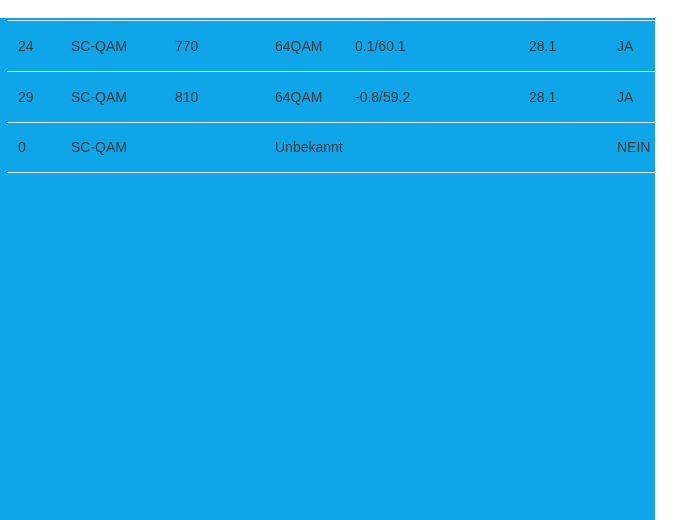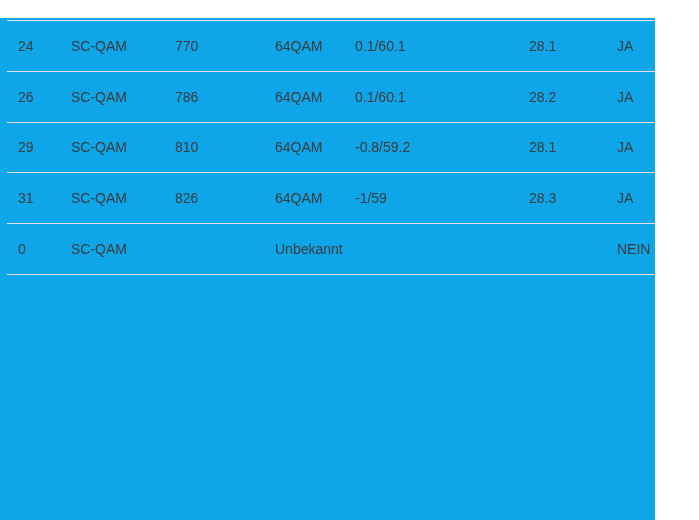--- a/index.html
+++ b/index.html
@@ -57,44 +57,26 @@
         <tr>
     <td>24</td>
     <td>SC-QAM</td>
     <td>770</td>
     <td>64QAM</td>
     <td>0.1/60.1</td>
     <td>28.1</td>
     <td>JA</td>
   </tr>
         <tr>
-    <td>26</td>
-    <td>SC-QAM</td>
-    <td>786</td>
-    <td>64QAM</td>
-    <td>0.1/60.1</td>
-    <td>28.2</td>
-    <td>JA</td>
-  </tr>
-        <tr>
     <td>29</td>
     <td>SC-QAM</td>
     <td>810</td>
     <td>64QAM</td>
     <td>-0.8/59.2</td>
     <td>28.1</td>
-    <td>JA</td>
-  </tr>
-        <tr>
-    <td>31</td>
-    <td>SC-QAM</td>
-    <td>826</td>
-    <td>64QAM</td>
-    <td>-1/59</td>
-    <td>28.3</td>
     <td>JA</td>
   </tr>
         <tr>
     <td>0</td>
     <td>SC-QAM</td>
     <td></td>
     <td>Unbekannt</td>
     <td></td>
     <td></td>
     <td>NEIN</td>

